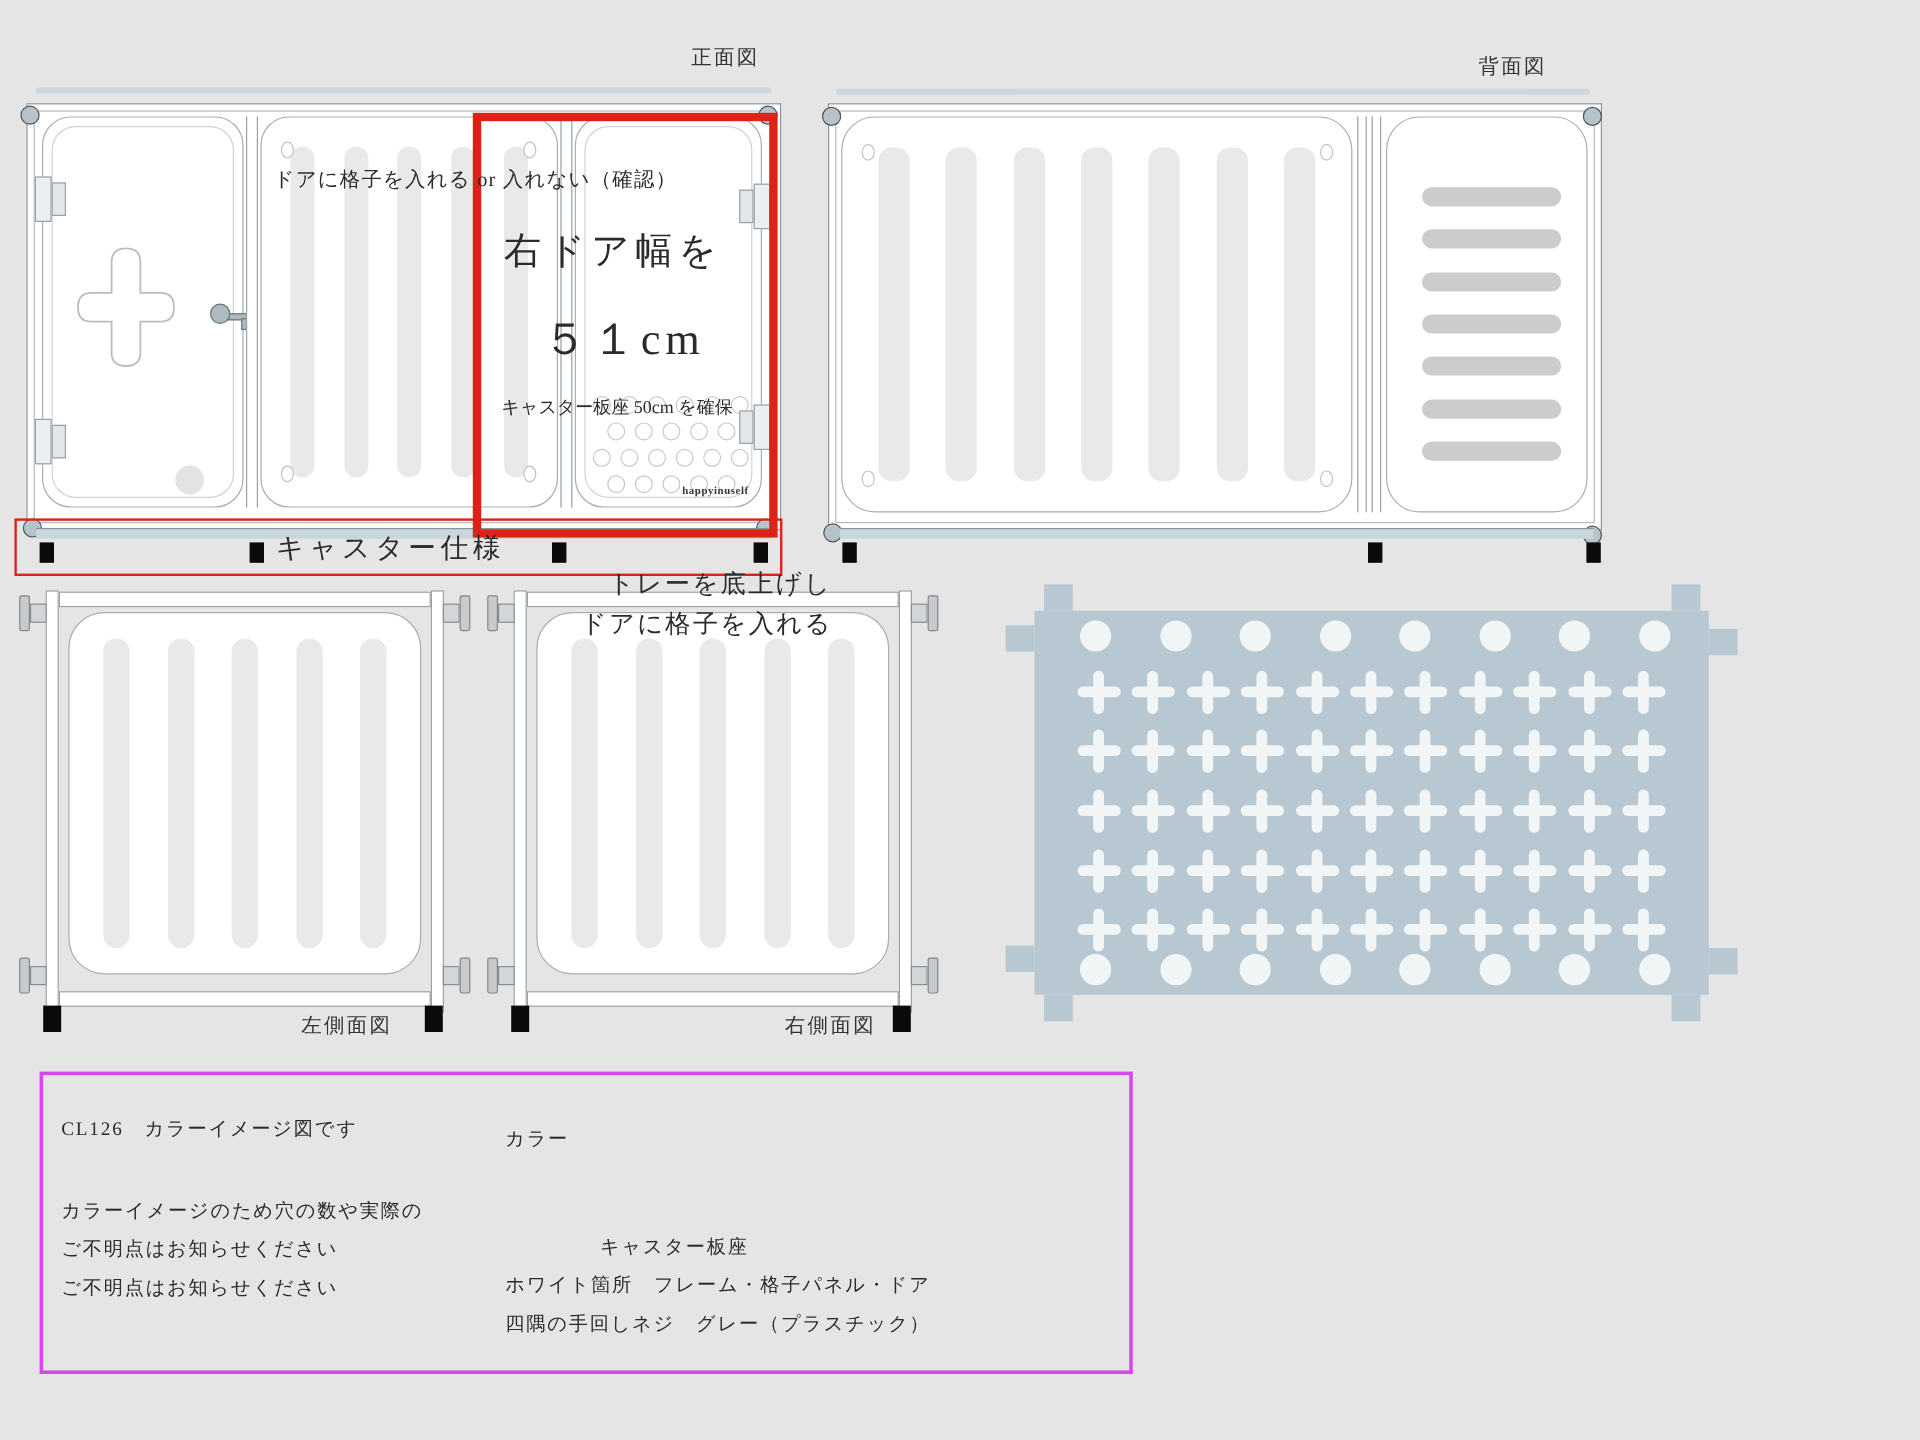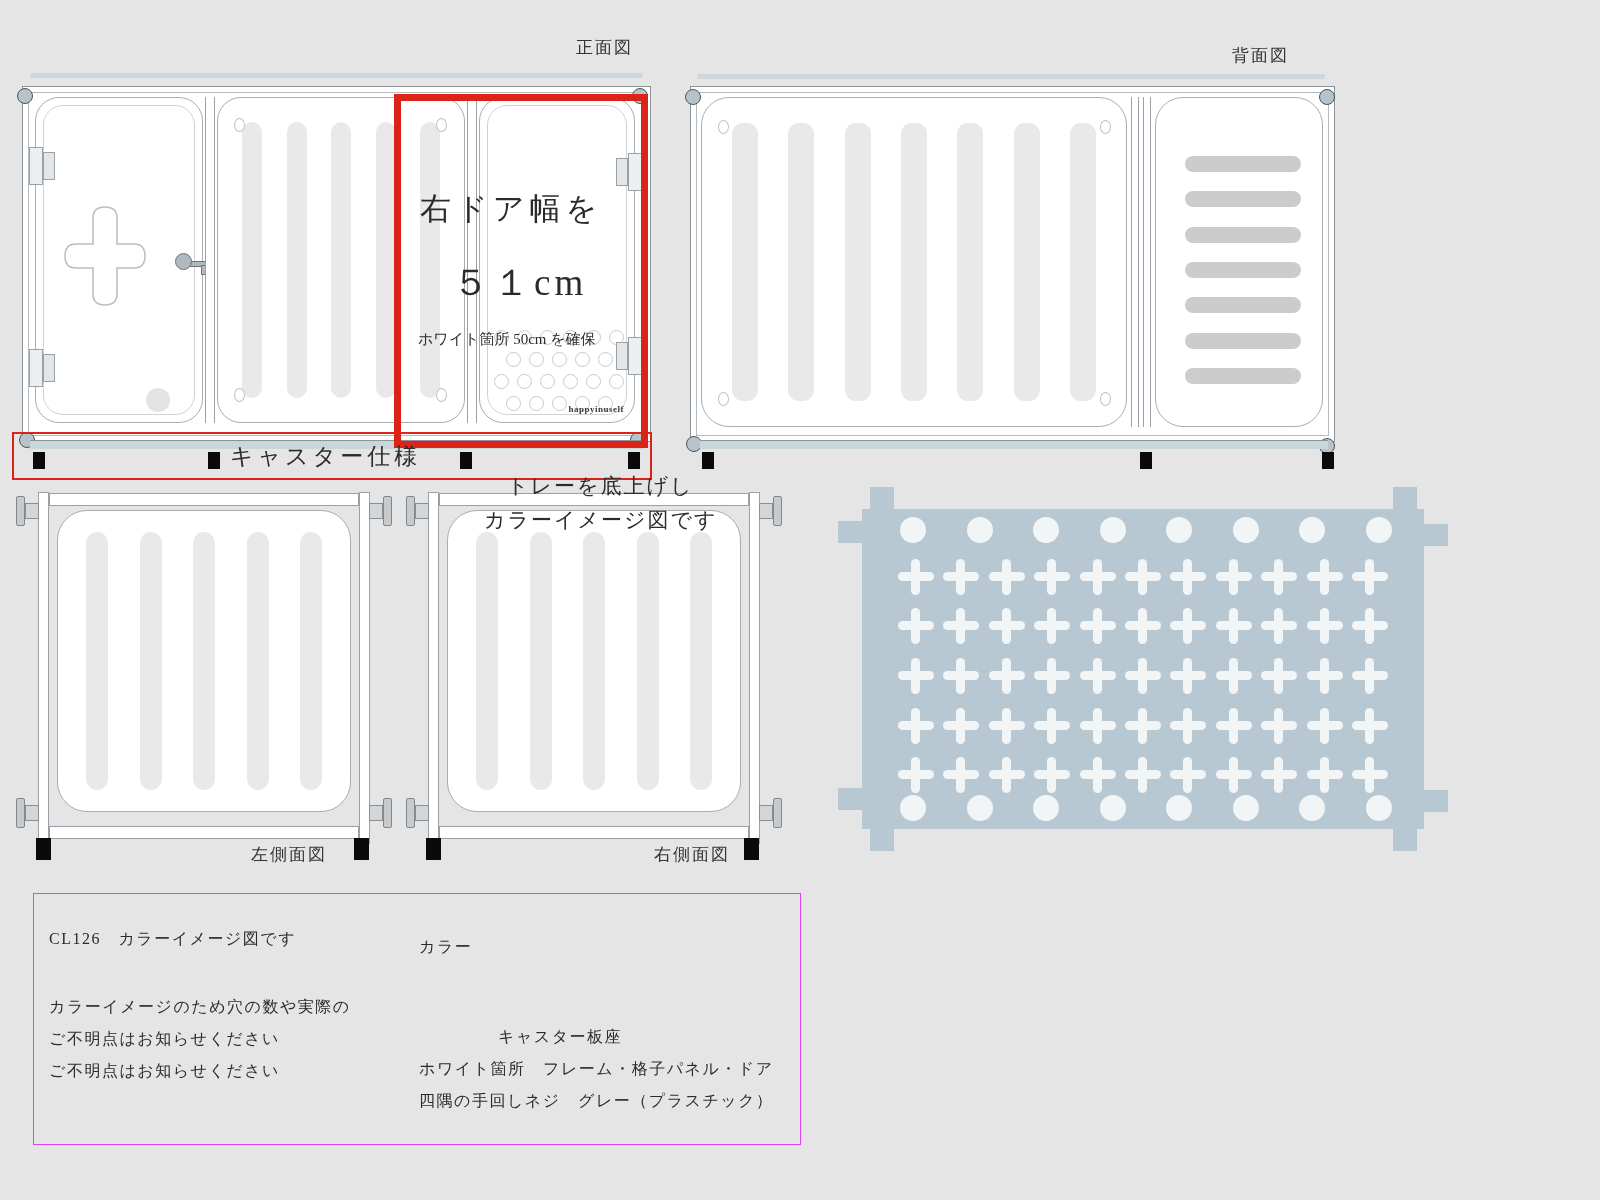--- a/index.html
+++ b/index.html
@@ -73,21 +73,21 @@
   .tray-tab{position:absolute;width:24px;height:22px;background:#b8c8d2;}
   .tray-dots{position:absolute;left:38px;width:492px;height:26px;display:flex;justify-content:space-between;}
   .tray-dot{width:26px;height:26px;border-radius:50%;background:#f2f5f6;flex:0 0 auto;}
   #tray-crosses{position:absolute;left:31px;top:43px;width:500px;height:248px;display:grid;
                 grid-template-columns:repeat(11,1fr);grid-template-rows:repeat(5,1fr);place-items:center;}
   .cross{position:relative;width:36px;height:36px;}
   .cross::before{content:"";position:absolute;left:0;top:13px;width:36px;height:9px;background:#f2f5f6;border-radius:5px;}
   .cross::after{content:"";position:absolute;left:13px;top:0;width:9px;height:36px;background:#f2f5f6;border-radius:5px;}
 
   
-  #info-box{position:absolute;left:33px;top:893px;width:768px;height:252px;border:1px solid #d946ef;box-sizing:border-box;}
+  #info-box{position:absolute;left:33px;top:893px;width:911px;height:252px;border:3px solid #d946ef;box-sizing:border-box;}
   #info-box .t{font-size:16px;letter-spacing:1.5px;}
 </style>
 </head>
 <body>
 
 <div id="canvas">
 
   <div class="t" id="front-label" style="left:576px;top:36px;">正面図</div>
   <div class="topbar" style="left:30px;top:73px;width:613px;"></div>
 
@@ -176,23 +176,24 @@
   <div class="screw" style="left:630px;top:432px;"></div>
 
   <div class="basebar" style="left:30px;top:440px;width:613px;"></div>
   <div class="foot" style="left:33px;top:452px;"></div>
   <div class="foot" style="left:208px;top:452px;"></div>
   <div class="foot" style="left:460px;top:452px;"></div>
   <div class="foot" style="left:628px;top:452px;"></div>
 
   <div class="red-box" style="left:394px;top:94px;width:240px;height:340px;"></div>
   <div class="red-box-thin" style="left:12px;top:432px;width:636px;height:44px;"></div>
+  <div class="t" id="front-door-note">ドアに格子を入れる or 入れない（確認）</div>
   <div class="t red" id="front-width-note1">右ドア幅を</div>
   <div class="t red" id="front-width-note2">５１cm</div>
-  <div class="t red" id="front-width-note3">ホワイト箇所 50cm を確保</div>
+  <div class="t red" id="front-width-note3">キャスター板座 50cm を確保</div>
   <div class="t red" id="front-caster-note">キャスター仕様</div>
 
   <div class="t" id="back-label" style="left:1232px;top:44px;">背面図</div>
   <div class="topbar" style="left:697px;top:74px;width:628px;"></div>
 
   <div class="frame" style="left:690px;top:86px;width:643px;height:354px;">
     <div class="inner"></div>
 
     <div class="panel" style="left:10px;top:10px;width:426px;height:330px;border-radius:28px;">
       <div class="slots" style="inset:26px 30px;">
@@ -276,21 +277,21 @@
     <div class="tscrew" style="left:0px;top:10px;"></div>
     <div class="tscrew" style="left:0px;top:312px;"></div>
     <div class="tscrew flip" style="left:352px;top:10px;"></div>
     <div class="tscrew flip" style="left:352px;top:312px;"></div>
     <div class="foot" style="left:20px;"></div>
     <div class="foot" style="left:338px;"></div>
   </div>
   <div class="t" id="right-side-label" style="left:654px;top:843px;">右側面図</div>
 
   <div class="t red" id="rs-note1">トレーを底上げし</div>
-  <div class="t red" id="rs-note2">カラーイメージ図です</div>
+  <div class="t red" id="rs-note2">ドアに格子を入れる</div>
 
   <div id="tray-body">
     <div class="tray-tab" style="left:8px;top:-22px;"></div>
     <div class="tray-tab" style="left:531px;top:-22px;"></div>
     <div class="tray-tab" style="left:-24px;top:12px;"></div>
     <div class="tray-tab" style="left:562px;top:15px;"></div>
     <div class="tray-tab" style="left:-24px;top:279px;"></div>
     <div class="tray-tab" style="left:562px;top:281px;"></div>
     <div class="tray-tab" style="left:8px;top:320px;"></div>
     <div class="tray-tab" style="left:531px;top:320px;"></div>

